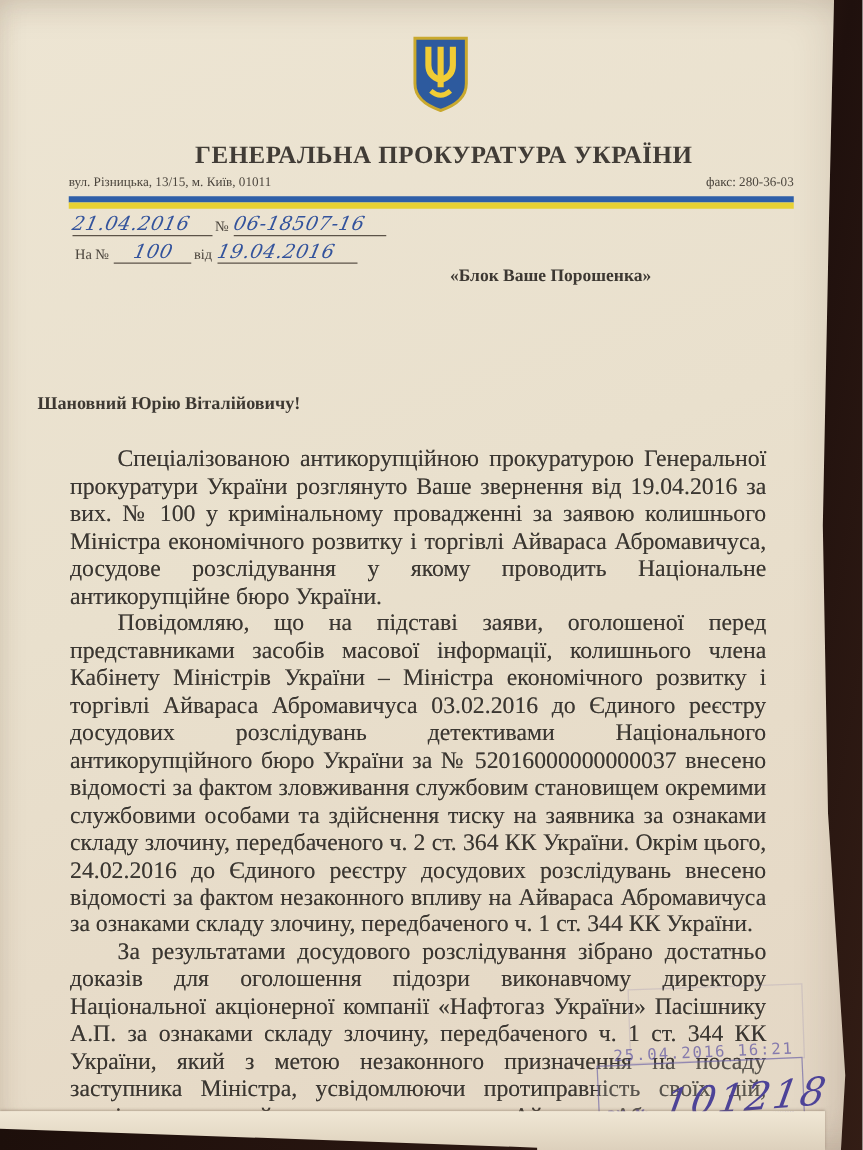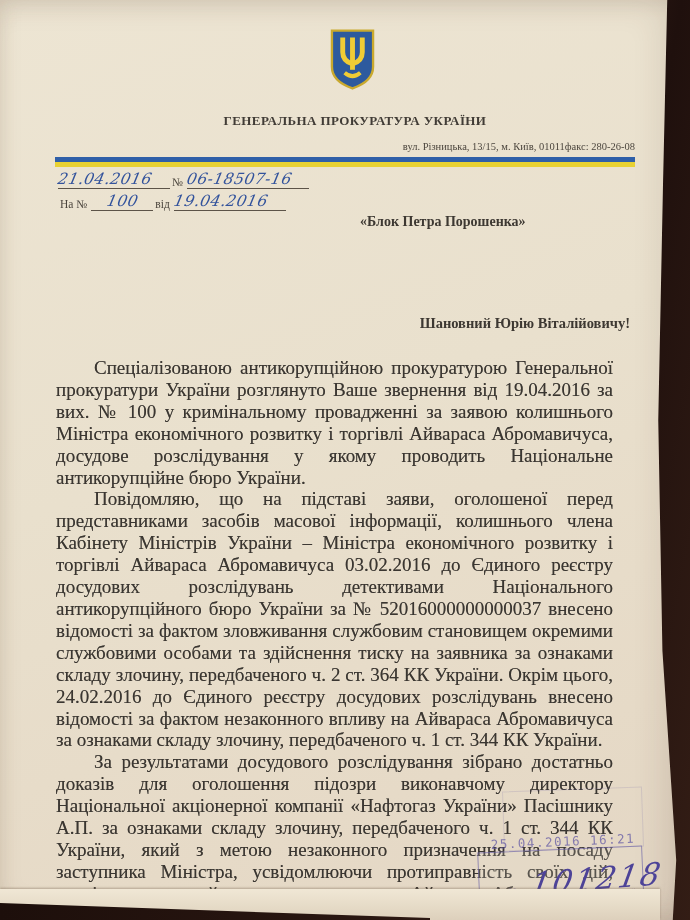--- a/index.html
+++ b/index.html
@@ -27,25 +27,25 @@
     clip-path:polygon(0 10%,100% 90%,100% 100%,0 100%);
   }
   
   .emblem{position:absolute;left:329px;top:28px;width:47px;height:64px;}
   .org-subtitle{
     position:absolute;top:96px;left:60px;width:590px;text-align:center;
     font-weight:bold;font-size:13.5px;color:#45403a;letter-spacing:0.3px;
   }
   .org-title{
     position:absolute;top:113px;left:40px;width:630px;text-align:center;
-    font-weight:bold;font-size:13px;color:#413c36;letter-spacing:0.4px;
+    font-weight:bold;font-size:20px;color:#413c36;letter-spacing:0.4px;
   }
   .addr-row{
     position:absolute;top:141px;left:55px;width:580px;
-    display:flex;justify-content:flex-end;
+    display:flex;justify-content:space-between;
     font-size:10.5px;color:#4c463e;
   }
   .flagbar{position:absolute;top:157px;left:55px;width:580px;height:10px;}
   .flag-blue{height:5px;background:#2f5fa8;}
   .flag-yellow{height:5px;background:#e8d133;}
   
   .ref{position:absolute;top:171px;left:58px;color:#4a443c;}
   .ref-row{display:flex;align-items:flex-end;margin-bottom:4px;}
   .printed{font-size:11.5px;padding:0 4px 1px 2px;white-space:nowrap;}
   .u{border-bottom:1.2px solid #5c5348;display:inline-flex;align-items:flex-end;justify-content:flex-start;}
@@ -55,21 +55,21 @@
     font-family:"DejaVu Serif", serif;font-style:italic;
     color:#33539c;display:inline-block;transform:skewX(-12deg);
     font-size:15.5px;letter-spacing:0.5px;line-height:17px;white-space:nowrap;
   }
   
   .recipient{
     position:absolute;top:212px;left:360px;
     font-weight:bold;font-size:14px;line-height:19px;color:#3d3832;
   }
   .salutation{
-    position:absolute;top:315px;left:30px;width:600px;text-align:right;
+    position:absolute;top:315px;left:30px;width:600px;text-align:left;
     font-weight:bold;font-size:14.5px;color:#3d3832;
   }
   
   .bodytext{
     position:absolute;top:357px;left:56px;width:557px;
     font-size:19px;line-height:21.9px;text-align:justify;color:#3a3631;
     text-shadow:0 0 0.5px rgba(58,54,49,0.55);
   }
   .bodytext p{margin:0;text-indent:38px;}
   
@@ -108,21 +108,21 @@
       <svg width="47" height="64" viewBox="0 0 48 64" xmlns="http://www.w3.org/2000/svg">
         <path d="M3 2 h42 v37 q0 15 -21 22 q-21 -7 -21 -22 Z" fill="#2d5a9e" stroke="#c9a92e" stroke-width="2.4"></path>
         <path d="M14 9 v15 q0 9 10 12 q10 -3 10 -12 v-15" fill="none" stroke="#f0cc35" stroke-width="5"></path>
         <path d="M24 9 v33" stroke="#f0cc35" stroke-width="5"></path>
         <path d="M16 45 q8 7 16 0" stroke="#f0cc35" stroke-width="4" fill="none"></path>
       </svg>
     </div>
     <div class="org-title">ГЕНЕРАЛЬНА ПРОКУРАТУРА УКРАЇНИ</div>
     <div class="addr-row">
       <span>вул. Різницька, 13/15, м. Київ, 01011</span>
-      <span>факс: 280-26-08</span>
+      <span>факс: 280-36-03</span>
     </div>
     <div class="flagbar">
       <div class="flag-blue"></div>
       <div class="flag-yellow"></div>
     </div>
 
     <div class="ref">
       <div class="ref-row">
         <span class="u w1">
             <span class="hw">21.04.2016</span>
@@ -138,21 +138,21 @@
             <span class="hw">100</span>
           </span>
         <span class="printed">від</span>
         <span class="u w4">
             <span class="hw">19.04.2016</span>
           </span>
       </div>
     </div>
 
     <div class="recipient">
-      <div>«Блок Петра Порошенка»</div>
+      <div>«Блок Ваше Порошенка»</div>
     </div>
 
     <div class="salutation">Шановний Юрію Віталійовичу!</div>
 
     <div class="bodytext">
       <p>Спеціалізованою антикорупційною прокуратурою Генеральної прокуратури України розглянуто Ваше звернення від 19.04.2016 за вих. № 100 у кримінальному провадженні за заявою колишнього Міністра економічного розвитку і торгівлі Айвараса Абромавичуса, досудове розслідування у якому проводить Національне антикорупційне бюро України.</p>
       <p>Повідомляю, що на підставі заяви, оголошеної перед представниками засобів масової інформації, колишнього члена Кабінету Міністрів України – Міністра економічного розвитку і торгівлі Айвараса Абромавичуса 03.02.2016 до Єдиного реєстру досудових розслідувань детективами Національного антикорупційного бюро України за № 52016000000000037 внесено відомості за фактом зловживання службовим становищем окремими службовими особами та здійснення тиску на заявника за ознаками складу злочину, передбаченого ч. 2 ст. 364 КК України. Окрім цього, 24.02.2016 до Єдиного реєстру досудових розслідувань внесено відомості за фактом незаконного впливу на Айвараса Абромавичуса за ознаками складу злочину, передбаченого ч. 1 ст. 344 КК України.</p>
       <p>За результатами досудового розслідування зібрано достатньо доказів для оголошення підозри виконавчому директору Національної акціонерної компанії «Нафтогаз України» Пасішнику А.П. за ознаками складу злочину, передбаченого ч. 1 ст. 344 КК України, який з метою незаконного призначення на посаду заступника Міністра, усвідомлюючи протиправність своїх дій, реалізуючи власний умисел, чинив тиск на Айвараса Абромавичуса. При цьому твердження А. Абромавичуса, висловлені для преси, щодо вчинення на нього також незаконного впливу з боку народного депутата України Кононенка І.В. свого підтвердження не знайшли. Покази заявника з цього приводу щодо фактичних, за яких, на його думку, вчинено тиск, не підтверджують його висловлювання у</p>
     </div>
 

